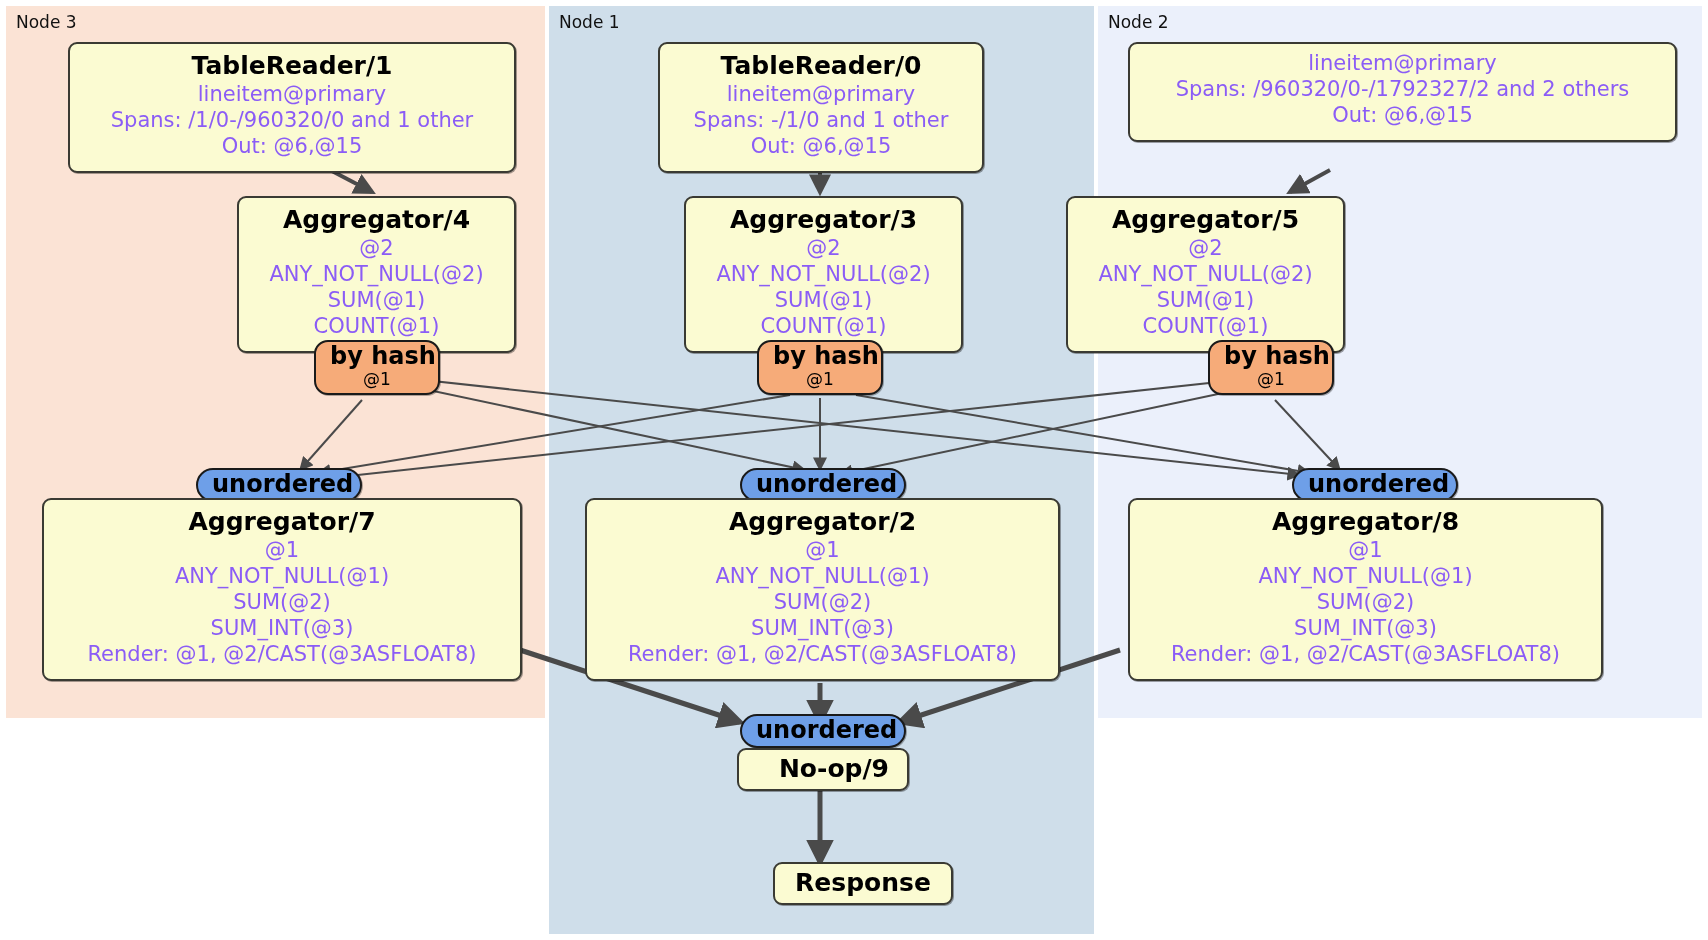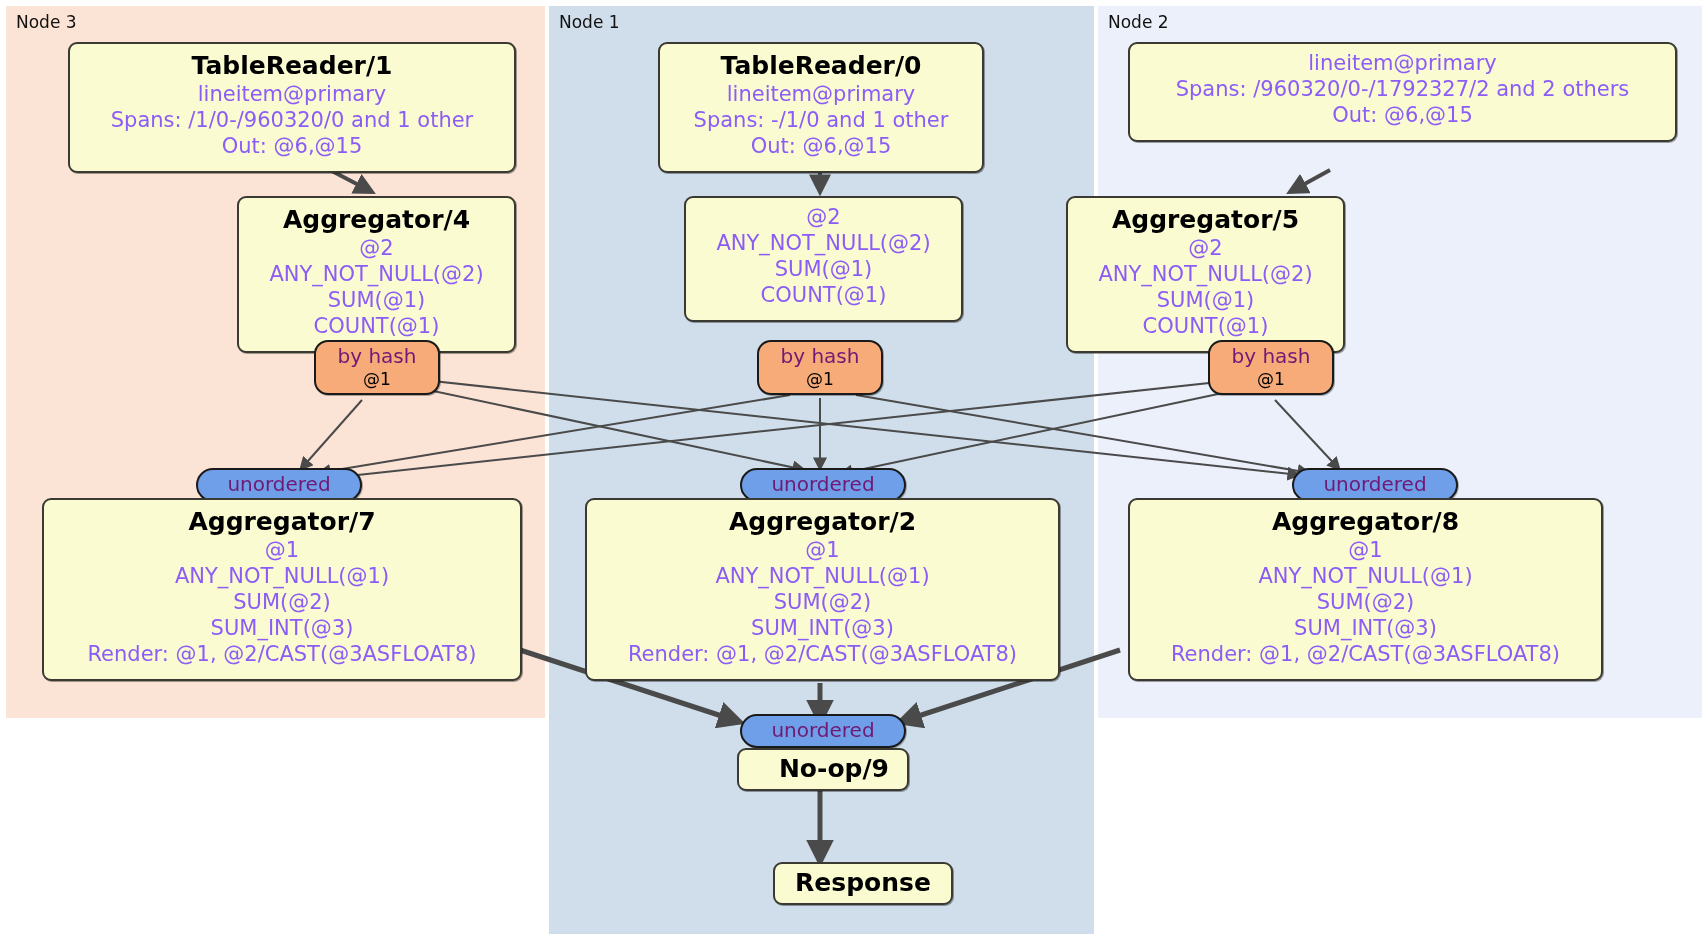--- a/index.html
+++ b/index.html
@@ -107,24 +107,24 @@
   }
   .pill-hash {
     background: #f6ab79;
     border-radius: 14px;
   }
   .pill-unordered {
     background: #6e9fe8;
     border-radius: 18px;
   }
   .pill-strong {
-    font-weight: normal;
-    font-size: 20px;
+    font-weight: bold;
+    font-size: 24px;
     line-height: 25px;
-    color: #701a75;
+    color: #000000;
     white-space: nowrap;
   }
   .pill-sub {
     font-size: 17px;
     line-height: 21px;
     color: #000;
     white-space: nowrap;
   }
 </style>
 </head>
@@ -204,20 +204,21 @@
 
   <div class="proc-box" style="left:237px; top:196px; width:279px;">
     <div class="proc-title">Aggregator/4</div>
     <div class="proc-line">@2</div>
     <div class="proc-line">ANY_NOT_NULL(@2)</div>
     <div class="proc-line">SUM(@1)</div>
     <div class="proc-line">COUNT(@1)</div>
   </div>
 
   <div class="proc-box" style="left:684px; top:196px; width:279px;">
+    <div class="proc-title">Aggregator/3</div>
     <div class="proc-line">@2</div>
     <div class="proc-line">ANY_NOT_NULL(@2)</div>
     <div class="proc-line">SUM(@1)</div>
     <div class="proc-line">COUNT(@1)</div>
   </div>
 
   <div class="proc-box" style="left:1066px; top:196px; width:279px;">
     <div class="proc-title">Aggregator/5</div>
     <div class="proc-line">@2</div>
     <div class="proc-line">ANY_NOT_NULL(@2)</div>

